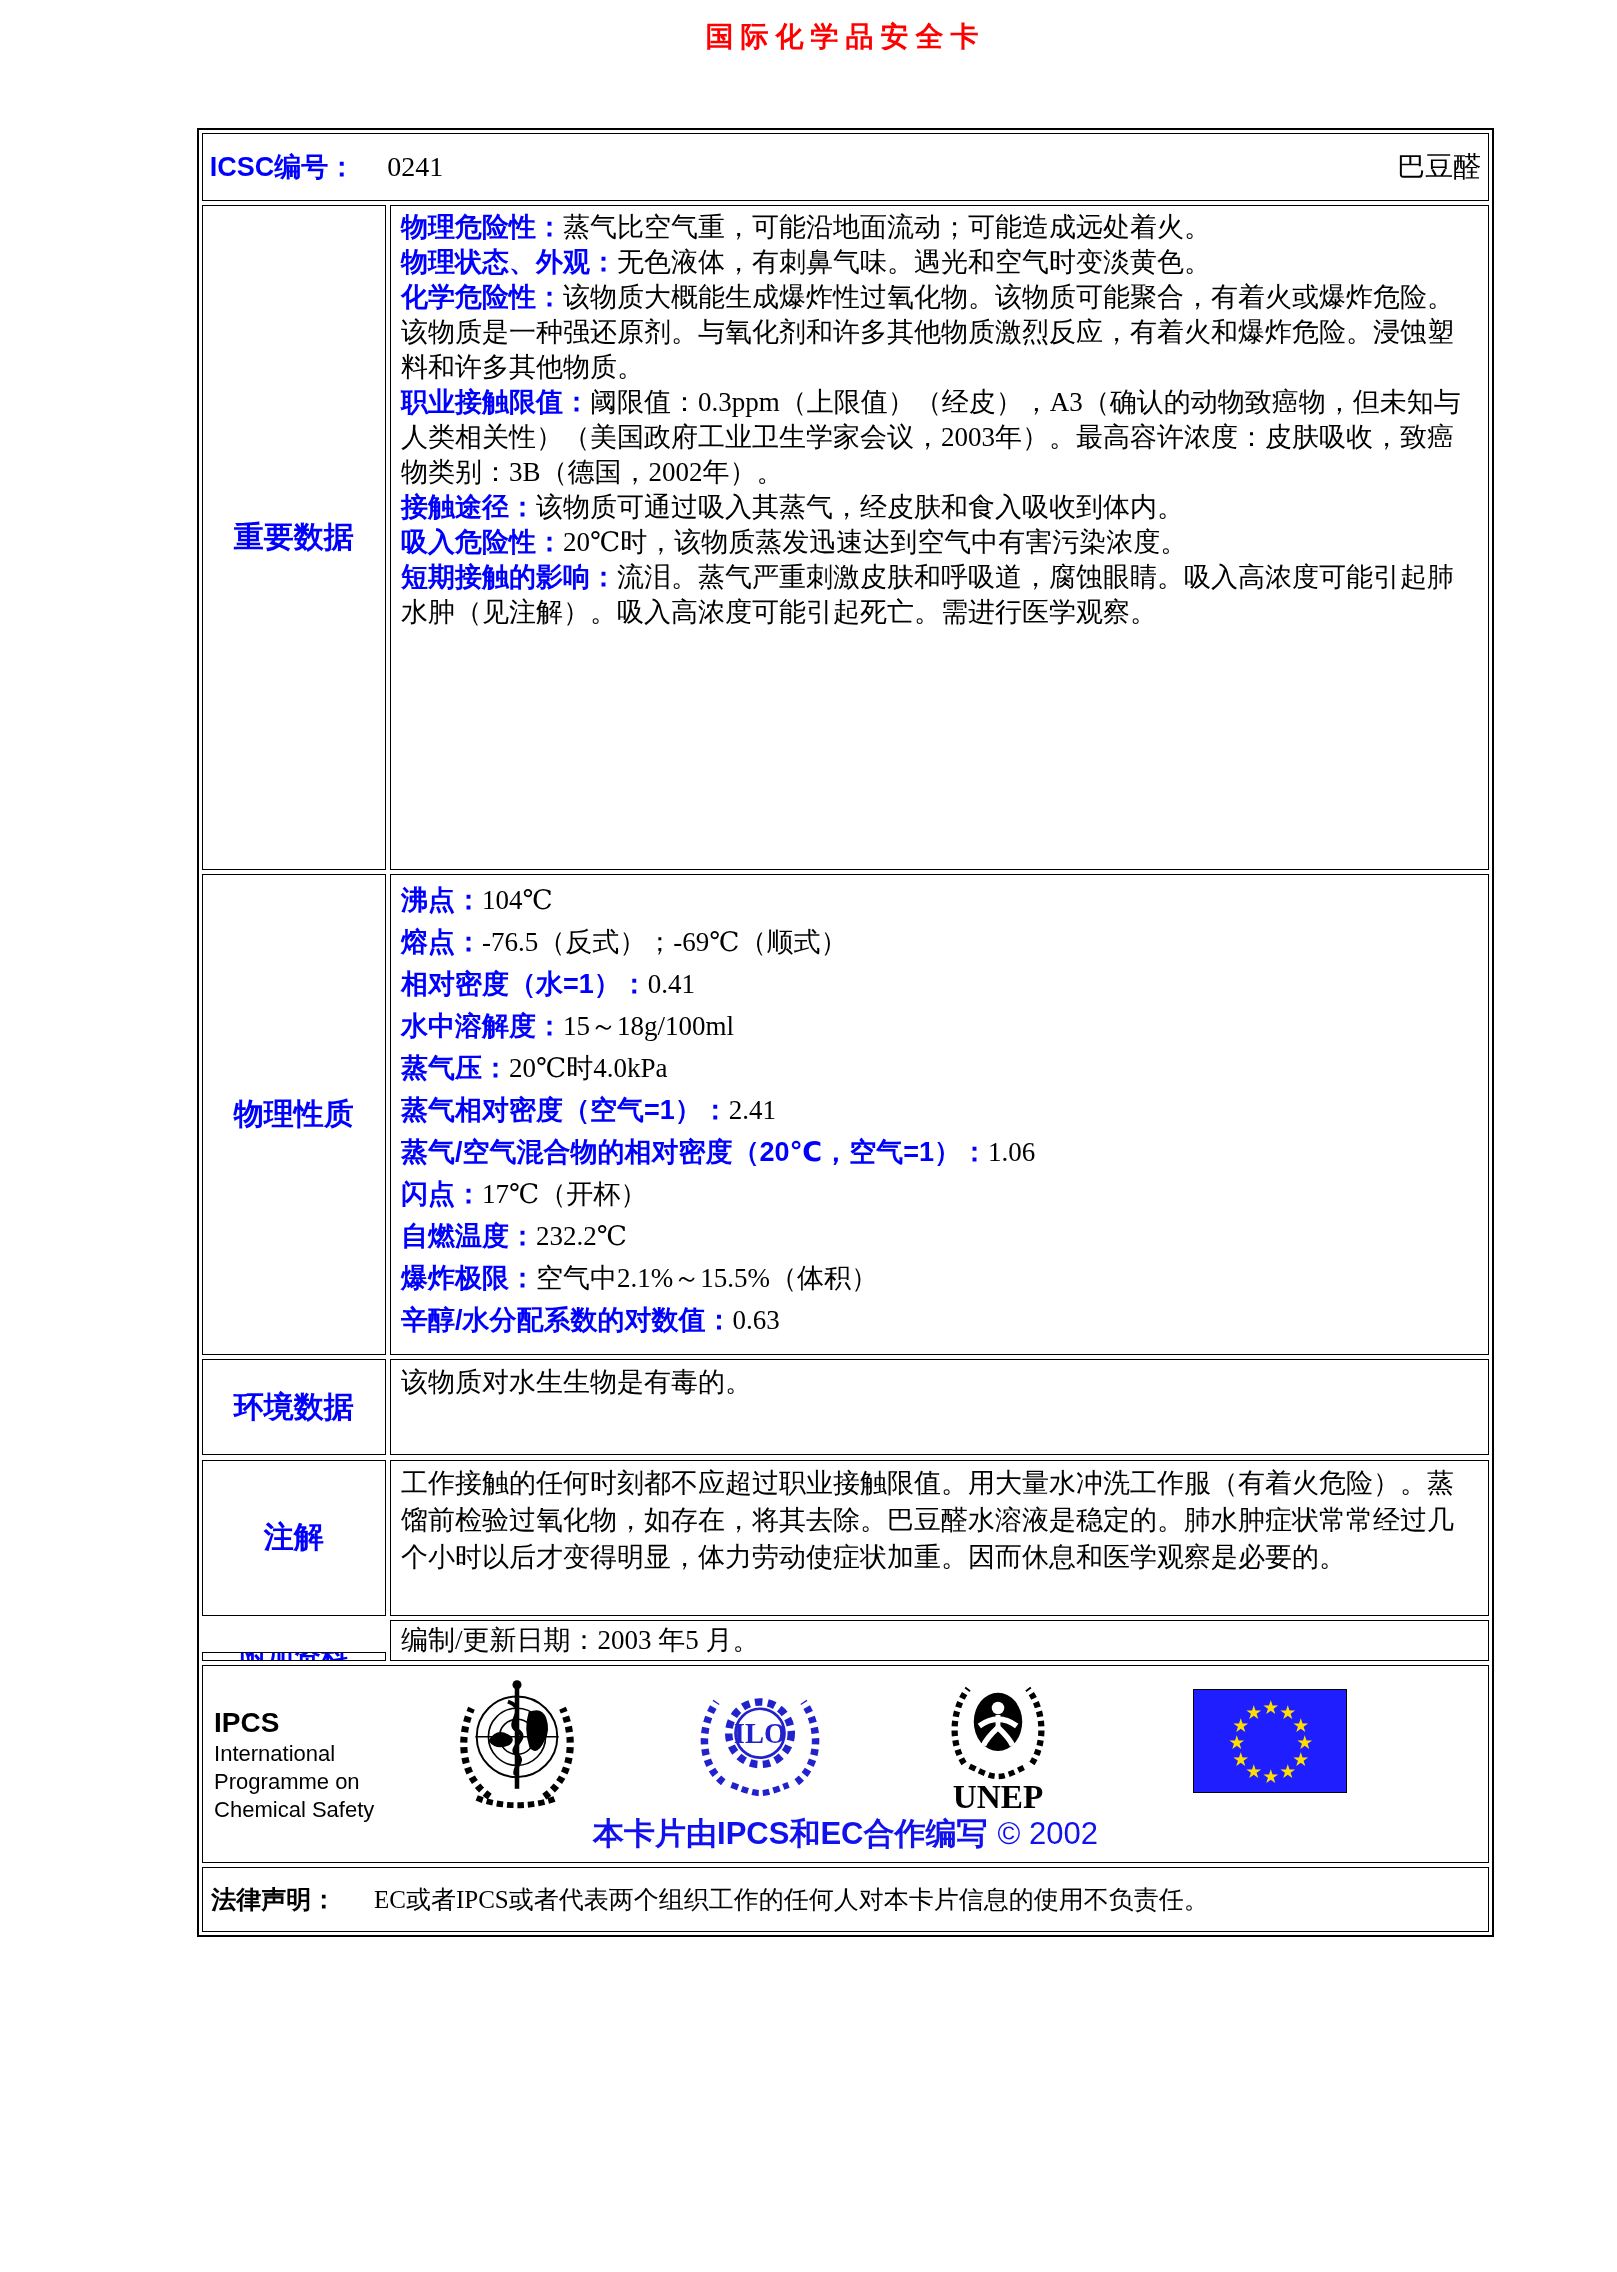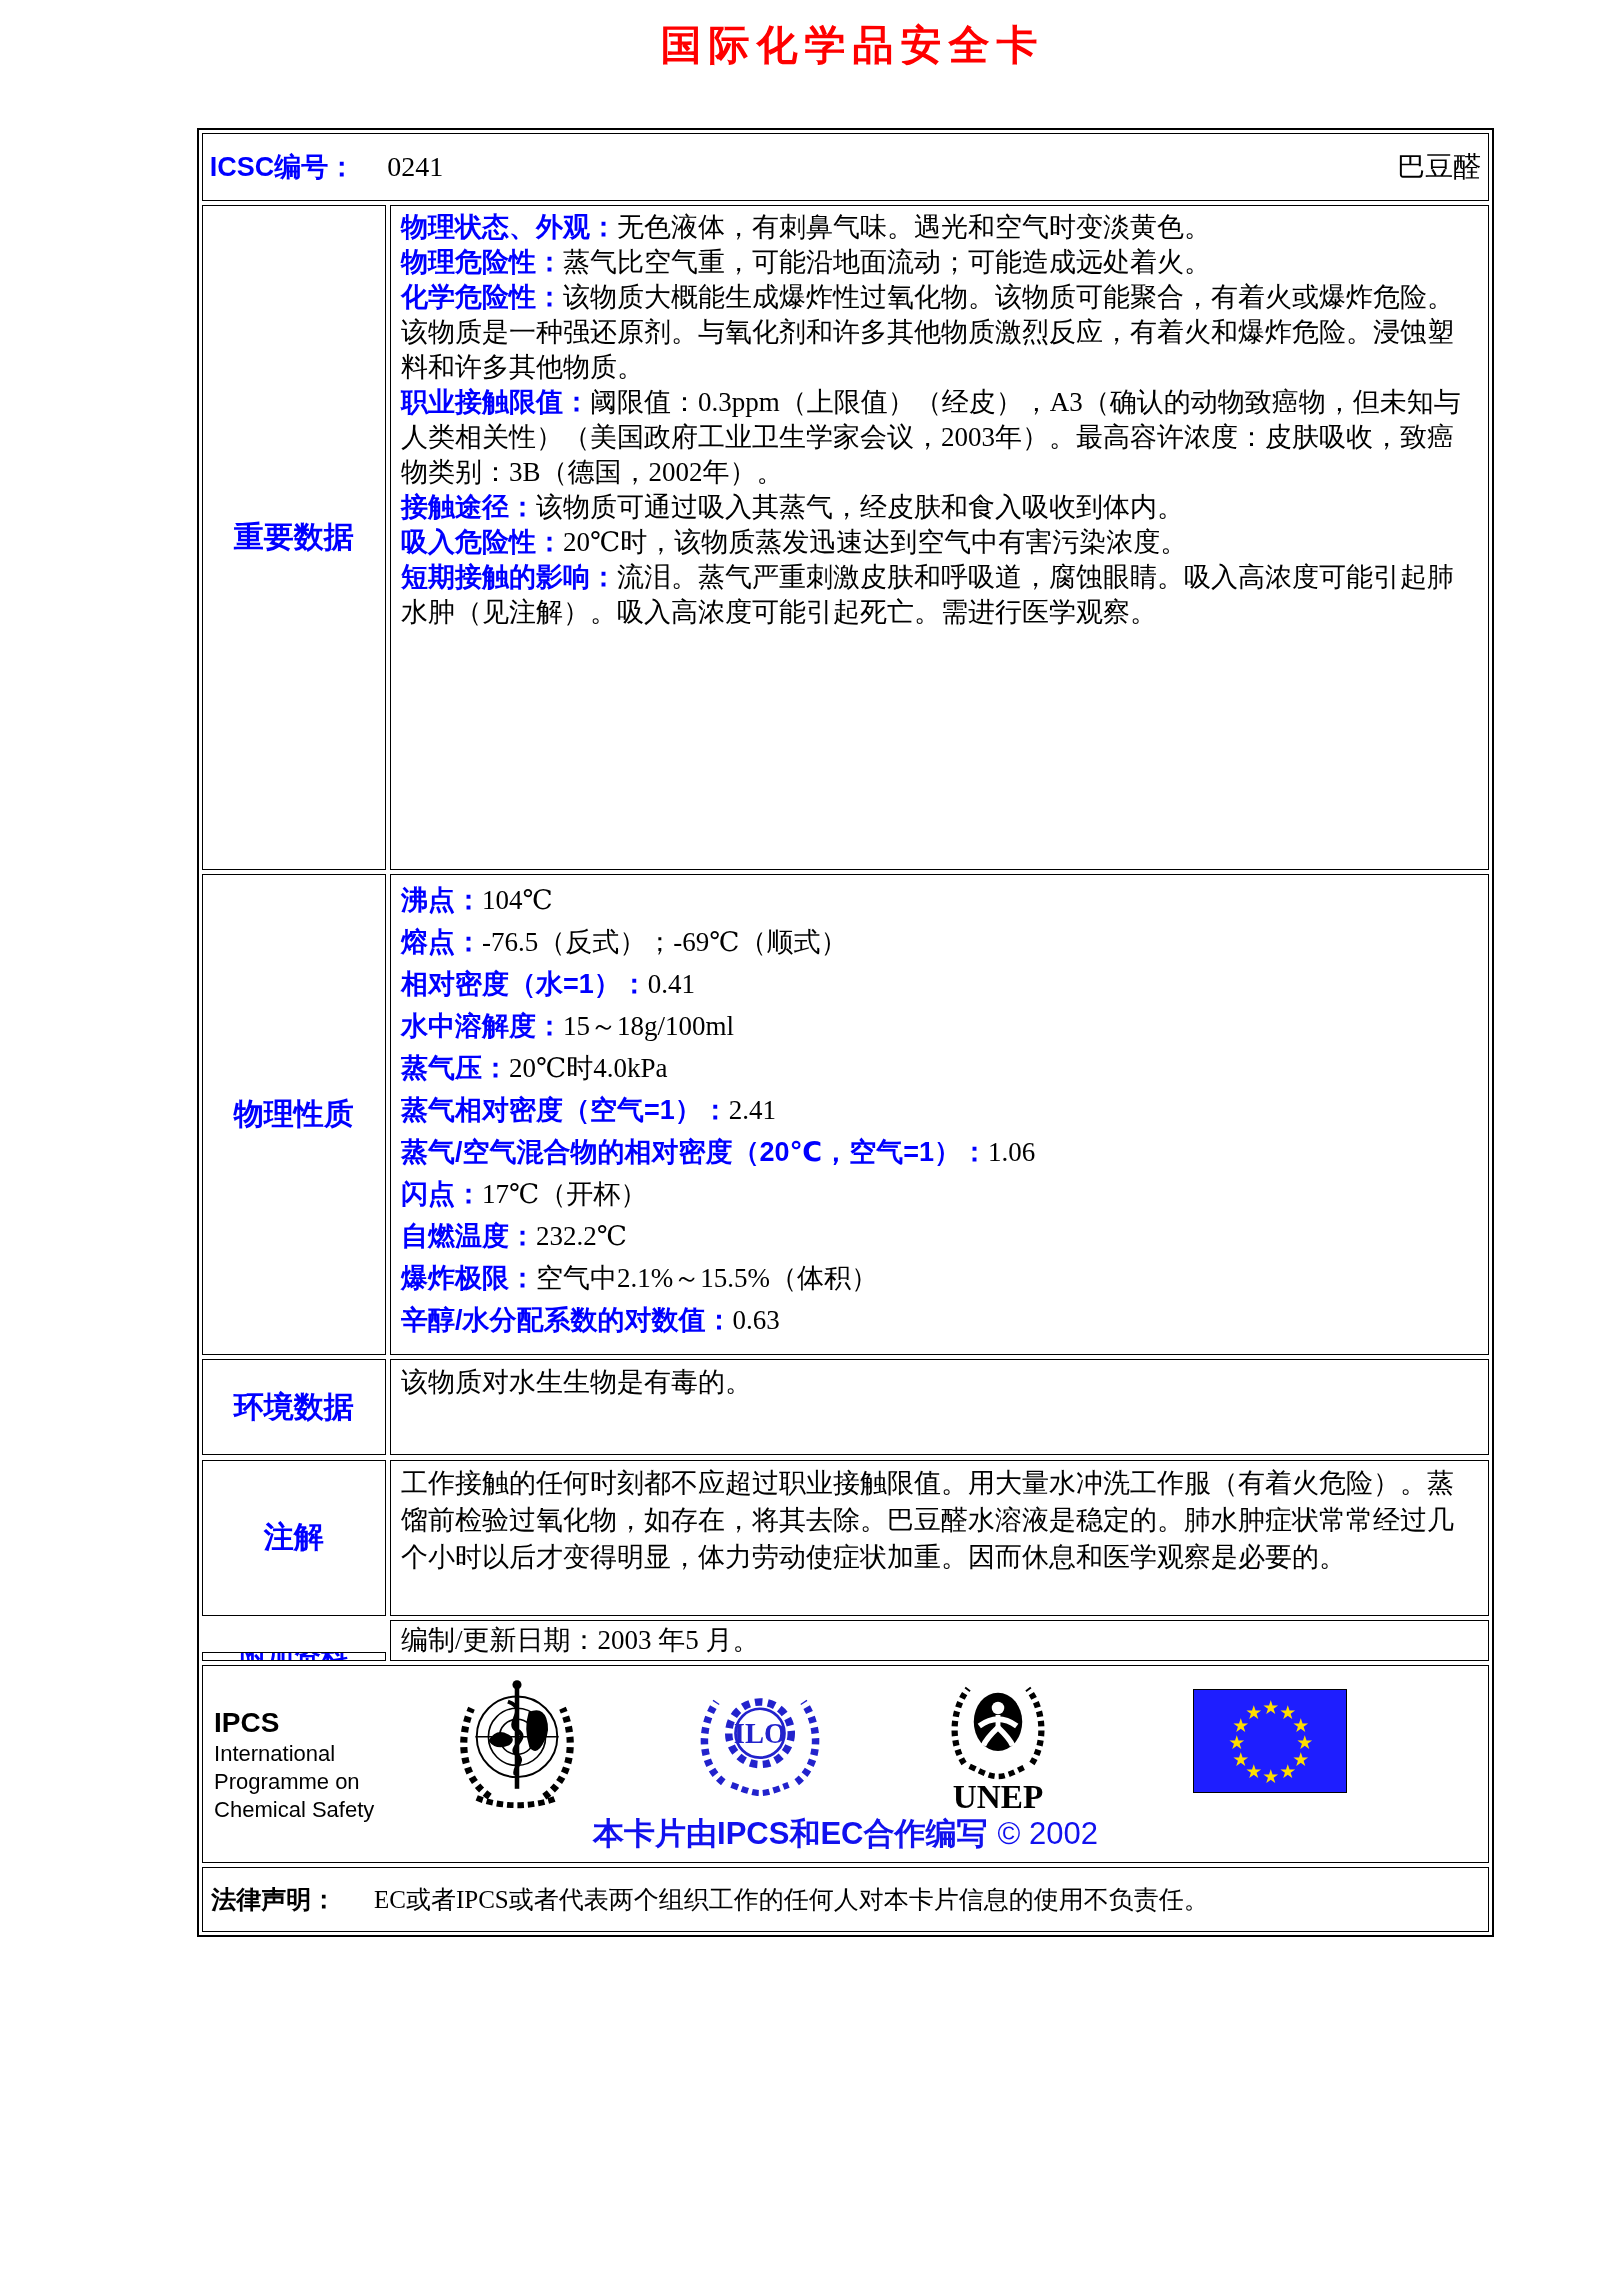--- a/index.html
+++ b/index.html
@@ -4,24 +4,24 @@
 <style>
   html, body { margin: 0; padding: 0; }
   body {
     width: 1617px; height: 2273px;
     background: #ffffff;
     position: relative;
     font-family: "Liberation Serif", "DejaVu Serif", serif;
     color: #000000;
   }
   .page-title {
-    position: absolute; left: 204px; top: 18.4px; width: 1297px;
+    position: absolute; left: 197px; top: 18.4px; width: 1297px;
     text-align: center;
     font-family: "Liberation Serif", "DejaVu Serif", serif;
-    font-size: 41px; font-weight: bold; color: #FF0000;
+    font-size: 28px; font-weight: bold; color: #FF0000;
     letter-spacing: 7px;
   }
   .card {
     position: absolute; left: 197px; top: 128px; width: 1297px;
     box-sizing: border-box;
     border: 2.1px solid #000;
     padding: 2.8px;
     display: grid;
     grid-template-columns: 184px 1fr;
     grid-template-rows: 68px 665px 481px 96px 156px 41px 198px 65px;
@@ -119,22 +119,22 @@
 <div class="card">
 
   <div class="cell span2 head-row">
     <span class="k">ICSC编号：</span>
     <span>0241</span>
     <span class="chem-name">巴豆醛</span>
   </div>
 
   <div class="cell label-cell">重要数据</div>
   <div class="cell content-cell">
+    <div><span class="k">物理危险性：</span><span>蒸气比空气重，可能沿地面流动；可能造成远处着火。</span></div>
     <div><span class="k">物理状态、外观：</span><span>无色液体，有刺鼻气味。遇光和空气时变淡黄色。</span></div>
-    <div><span class="k">物理危险性：</span><span>蒸气比空气重，可能沿地面流动；可能造成远处着火。</span></div>
     <div><span class="k">化学危险性：</span><span>该物质大概能生成爆炸性过氧化物。该物质可能聚合，有着火或爆炸危险。该物质是一种强还原剂。与氧化剂和许多其他物质激烈反应，有着火和爆炸危险。浸蚀塑料和许多其他物质。</span></div>
     <div><span class="k">职业接触限值：</span><span>阈限值：0.3ppm（上限值）（经皮），A3（确认的动物致癌物，但未知与人类相关性）（美国政府工业卫生学家会议，2003年）。最高容许浓度：皮肤吸收，致癌物类别：3B（德国，2002年）。</span></div>
     <div><span class="k">接触途径：</span><span>该物质可通过吸入其蒸气，经皮肤和食入吸收到体内。</span></div>
     <div><span class="k">吸入危险性：</span><span>20℃时，该物质蒸发迅速达到空气中有害污染浓度。</span></div>
     <div><span class="k">短期接触的影响：</span><span>流泪。蒸气严重刺激皮肤和呼吸道，腐蚀眼睛。吸入高浓度可能引起肺水肿（见注解）。吸入高浓度可能引起死亡。需进行医学观察。</span></div>
   </div>
 
   <div class="cell label-cell">物理性质</div>
   <div class="cell content-cell props">
     <div class="prop-line"><span class="k">沸点：</span><span>104℃</span></div>

